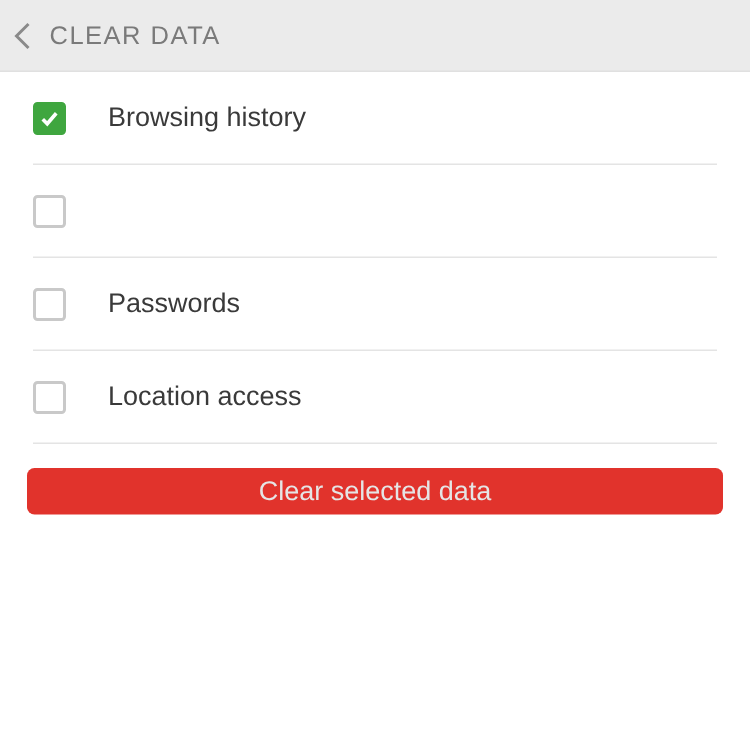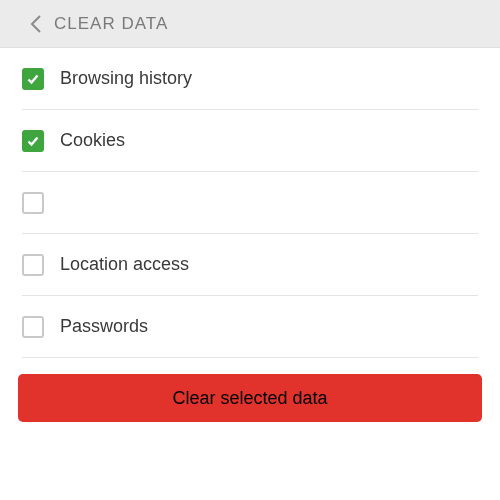--- a/index.html
+++ b/index.html
@@ -2,21 +2,21 @@
 <html><head>
 <meta charset="utf-8">
 <style>
   * { box-sizing: border-box; margin: 0; padding: 0; }
   html, body { width: 500px; height: 500px; font-family: Arial, Helvetica, sans-serif; background: #fff; }
   .header {
     height: 48px;
     background: #ebebeb;
     display: flex;
     align-items: center;
-    padding: 0 24px;
+    padding: 0 3px;
     border-bottom: 1px solid #e0e0e0;
   }
   .back-chevron {
     width: 24px; height: 24px;
     display: flex; align-items: center; justify-content: center;
     color: #8a8a8a;
   }
   .header-title {
     color: #7a7a7a;
     font-size: 17px;
@@ -41,34 +41,34 @@
     display: flex; align-items: center; justify-content: center;
     flex-shrink: 0;
   }
   .checkbox.checked {
     border-color: #3fa63f;
     background: #3fa63f;
   }
   .checkbox.checked svg { display: block; }
   .checkbox svg { display: none; }
   .row-label {
-    margin-left: 16px;
+    margin-left: 28px;
     font-size: 18px;
     color: #3a3a3a;
   }
   .footer {
     padding: 16px 18px 16px;
   }
   .clear-btn {
     width: 100%;
-    height: 48px;
+    height: 31px;
     background: #e1332c;
     border: none;
     border-radius: 5px;
-    color: #000000;
+    color: #e5e5e5;
     font-size: 18px;
     font-weight: 400;
     cursor: pointer;
   }
 </style>
 </head>
 <body>
 
 <div class="header">
   <div class="back-chevron">
@@ -82,41 +82,33 @@
 <div class="list">
   <div class="row">
     <div class="checkbox checked">
       <svg width="14" height="14" viewBox="0 0 14 14">
           <polyline points="2.5,7.5 5.5,10.5 11.5,3.5" fill="none" stroke="#fff" stroke-width="2.4"></polyline>
         </svg>
     </div>
     <div class="row-label">Browsing history</div>
   </div>
   <div class="row">
-    <div class="checkbox checked">
-      <svg width="14" height="14" viewBox="0 0 14 14">
-          <polyline points="2.5,7.5 5.5,10.5 11.5,3.5" fill="none" stroke="#fff" stroke-width="2.4"></polyline>
-        </svg>
-    </div>
-    <div class="row-label">Cookies</div>
-  </div>
-  <div class="row">
     <div class="checkbox">
       
     </div>
   </div>
   <div class="row">
     <div class="checkbox">
       
     </div>
-    <div class="row-label">Location access</div>
+    <div class="row-label">Passwords</div>
   </div>
   <div class="row">
     <div class="checkbox">
       
     </div>
-    <div class="row-label">Passwords</div>
+    <div class="row-label">Location access</div>
   </div>
 </div>
 
 <div class="footer">
   <button class="clear-btn">Clear selected data</button>
 </div>
 
 </body></html>

